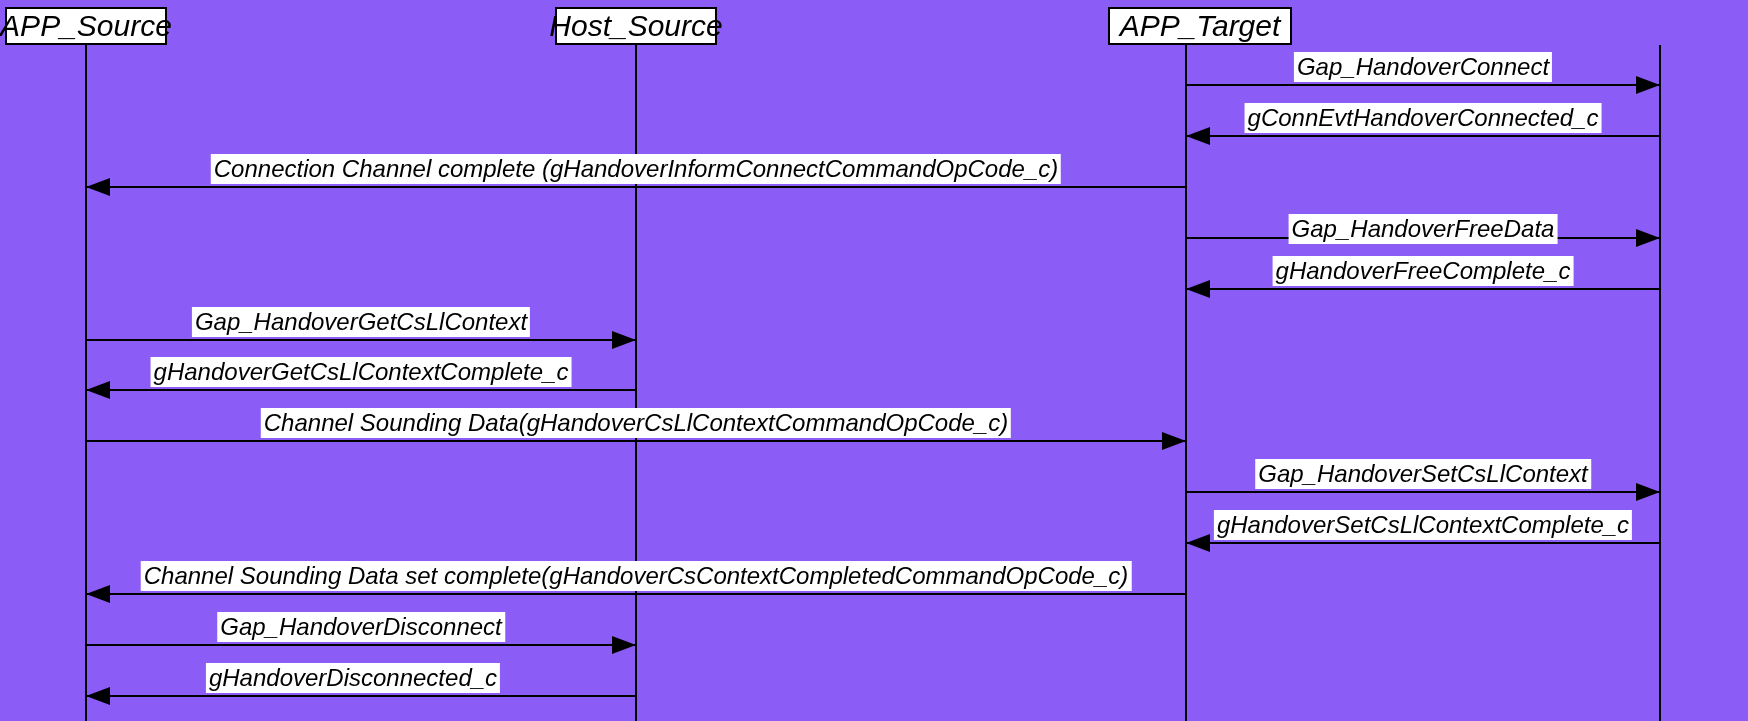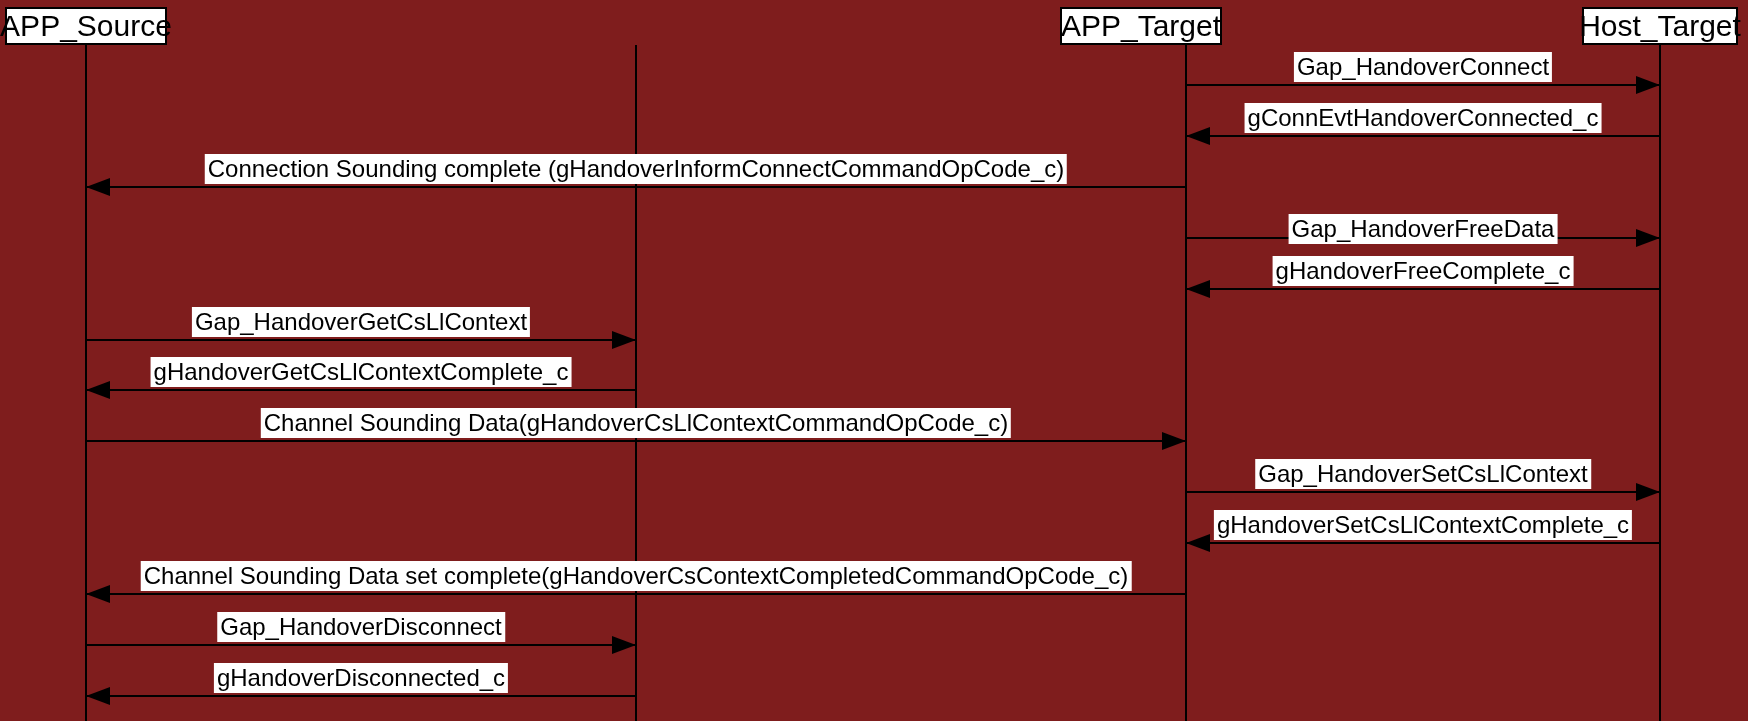--- a/index.html
+++ b/index.html
@@ -62,50 +62,50 @@
     line-height: 30px;
     color: #000000;
     background: #ffffff;
     padding: 0 3px;
     z-index: 2;
   }
 </style>
 </head>
 <body>
 
-<div id="diagram" style="background: #7f1d1d;">
+<div id="diagram" style="background: #8b5cf6; font-style: italic;">
 
   <div class="actor-box" id="actor-0" style="left: 5px; width: 162px;">
     <span>APP_Source</span>
   </div>
-  <div class="actor-box" id="actor-2" style="left: 1060px; width: 162px;">
+  <div class="actor-box" id="actor-1" style="left: 555px; width: 162px;">
+    <span>Host_Source</span>
+  </div>
+  <div class="actor-box" id="actor-2" style="left: 1108px; width: 184px;">
     <span>APP_Target</span>
-  </div>
-  <div class="actor-box" id="actor-3" style="left: 1582px; width: 156px;">
-    <span>Host_Target</span>
   </div>
 
   <div class="lifeline" id="lifeline-0" style="left: 85px;"></div>
   <div class="lifeline" id="lifeline-1" style="left: 635px;"></div>
   <div class="lifeline" id="lifeline-2" style="left: 1185px;"></div>
   <div class="lifeline" id="lifeline-3" style="left: 1659px;"></div>
 
   <div id="messages-layer">
       <div>
         <div class="msg-label" style="left: 1423px; top: 52px;">Gap_HandoverConnect</div>
         <div class="msg-line" style="left: 1186px; width: 474px; top: 84px; background: rgb(0, 0, 0);"></div>
         <div class="arrowhead right" style="top: 76px; left: 1636px;"></div>
       </div>
       <div>
         <div class="msg-label" style="left: 1423px; top: 103px;">gConnEvtHandoverConnected_c</div>
         <div class="msg-line" style="left: 1186px; width: 474px; top: 135px; background: rgb(0, 0, 0);"></div>
         <div class="arrowhead left" style="top: 127px; left: 1186px;"></div>
       </div>
       <div>
-        <div class="msg-label" style="left: 636px; top: 154px;">Connection Sounding complete (gHandoverInformConnectCommandOpCode_c)</div>
+        <div class="msg-label" style="left: 636px; top: 154px;">Connection Channel complete (gHandoverInformConnectCommandOpCode_c)</div>
         <div class="msg-line" style="left: 86px; width: 1100px; top: 186px; background: rgb(0, 0, 0);"></div>
         <div class="arrowhead left" style="top: 178px; left: 86px;"></div>
       </div>
       <div>
         <div class="msg-label" style="left: 1423px; top: 214px;">Gap_HandoverFreeData</div>
         <div class="msg-line" style="left: 1186px; width: 474px; top: 237px; background: rgb(0, 0, 0);"></div>
         <div class="arrowhead right" style="top: 229px; left: 1636px;"></div>
       </div>
       <div>
         <div class="msg-label" style="left: 1423px; top: 256px; text-align: center;">gHandoverFreeComplete_c</div>
@@ -141,18 +141,18 @@
         <div class="msg-label" style="left: 636px; top: 561px;">Channel Sounding Data set complete(gHandoverCsContextCompletedCommandOpCode_c)</div>
         <div class="msg-line" style="left: 86px; width: 1100px; top: 593px; background: rgb(0, 0, 0);"></div>
         <div class="arrowhead left" style="top: 585px; left: 86px;"></div>
       </div>
       <div>
         <div class="msg-label" style="left: 361px; top: 612px;">Gap_HandoverDisconnect</div>
         <div class="msg-line" style="left: 86px; width: 550px; top: 644px; background: rgb(0, 0, 0);"></div>
         <div class="arrowhead right" style="top: 636px; left: 612px;"></div>
       </div>
       <div>
-        <div class="msg-label" style="left: 361px; top: 663px;">gHandoverDisconnected_c</div>
+        <div class="msg-label" style="left: 353px; top: 663px;">gHandoverDisconnected_c</div>
         <div class="msg-line" style="left: 86px; width: 550px; top: 695px; background: rgb(0, 0, 0);"></div>
         <div class="arrowhead left" style="top: 687px; left: 86px;"></div>
       </div>
     </div>
 </div>
 
 </body></html>

